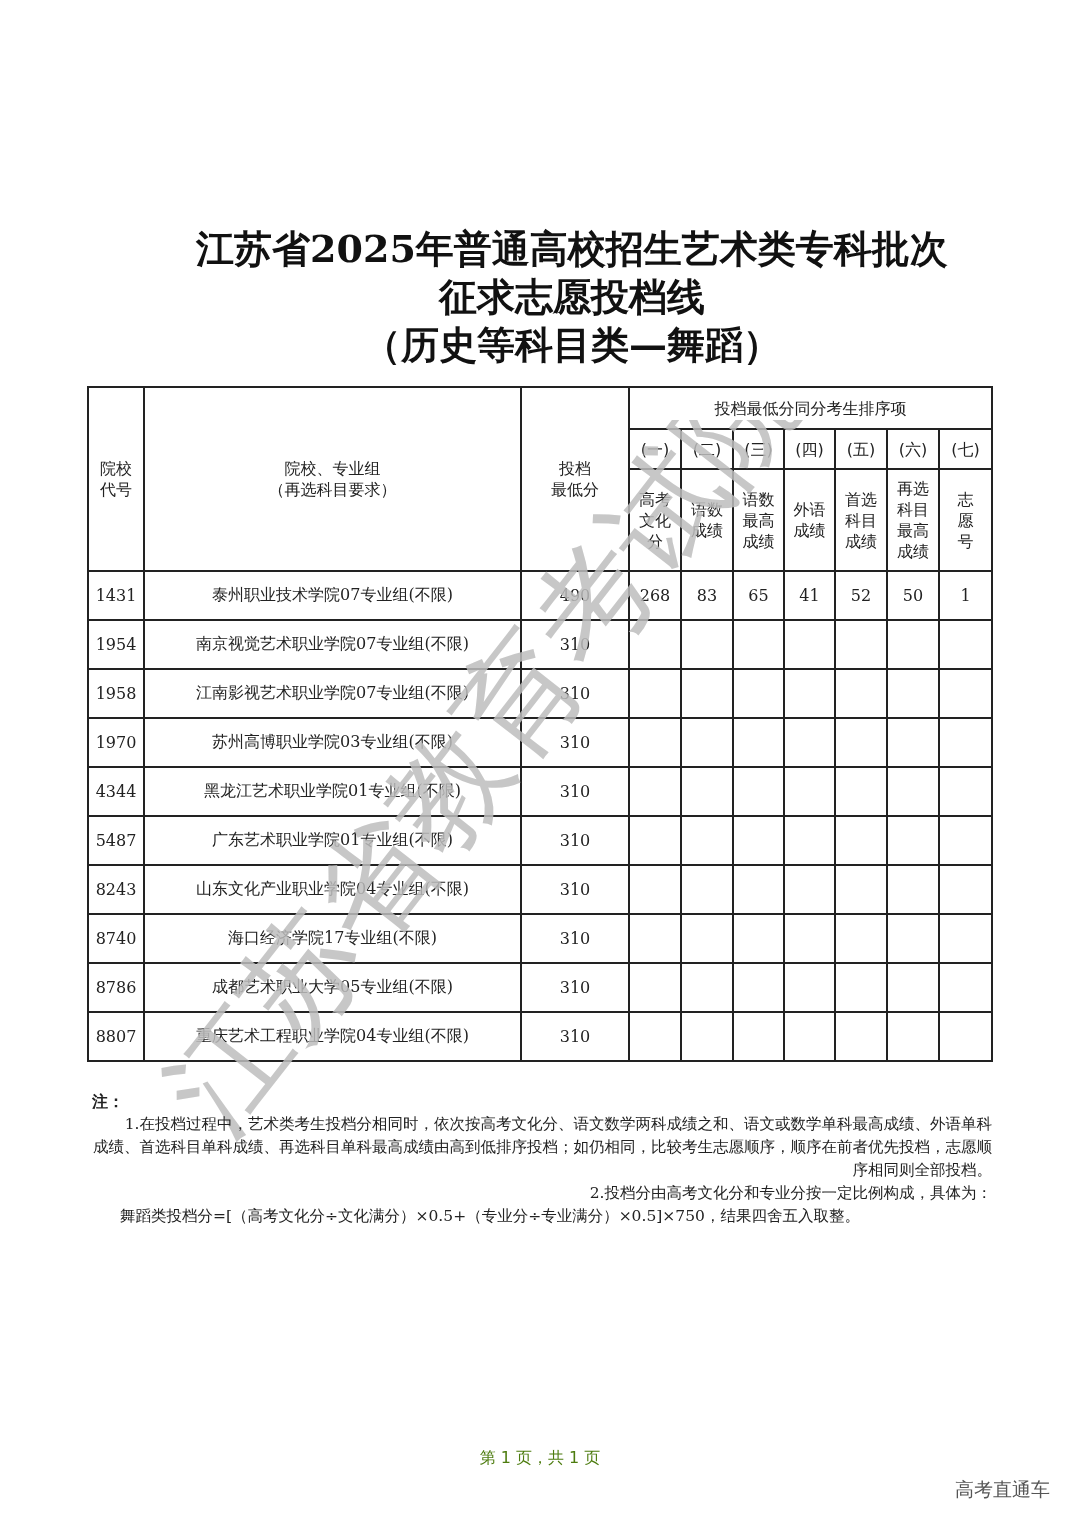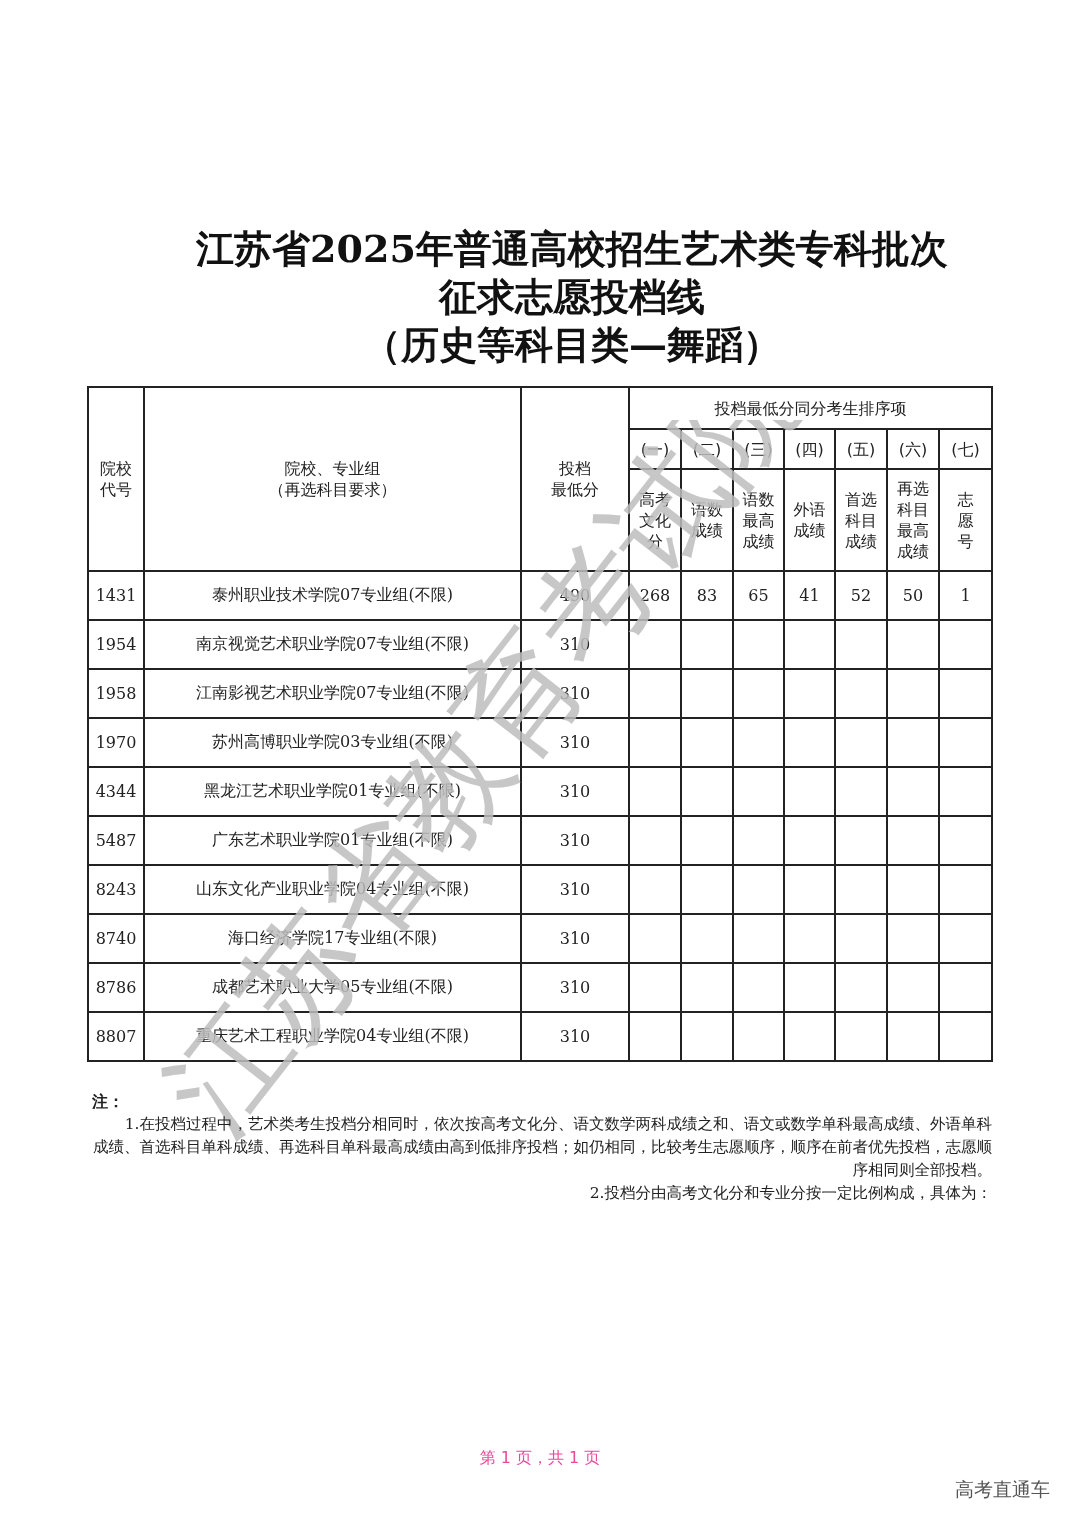--- a/index.html
+++ b/index.html
@@ -38,21 +38,21 @@
     position: absolute; left: 92px; top: 1090px; width: 900px;
     font-family: "DejaVu Serif", "Liberation Serif", serif; font-size: 15.5px; line-height: 23px; color: #222;
   }
   .notes .hd { font-family: "DejaVu Sans", "Liberation Sans", sans-serif; font-weight: bold; font-size: 16px; }
   .notes p { margin: 0; }
   .notes .ind { text-indent: 28px; text-align: right; }
   .notes .formula { padding-left: 28px; }
 
   .page-num {
     position: absolute; top: 1448px; left: 0; width: 1080px; text-align: center;
-    font-family: "DejaVu Sans", "Liberation Sans", sans-serif; font-size: 16px; color: #ec4899;
+    font-family: "DejaVu Sans", "Liberation Sans", sans-serif; font-size: 16px; color: #4d7c0f;
   }
   .brand {
     position: absolute; top: 1477px; right: 30px;
     font-family: Liberation Sans, sans-serif; font-size: 19px; color: #555;
   }
   .watermark {
     position: absolute; left: 130px; top: 420px; width: 1000px; height: 800px; pointer-events: none;
   }
 </style>
 </head>
@@ -256,16 +256,17 @@
 </table>
 
 <svg class="watermark" viewBox="0 0 1000 800">
   <text id="wm-text" x="0" y="0" transform="translate(95,720) rotate(-52)" font-family="DejaVu Sans, sans-serif" font-size="118" fill="#bdbdbd" fill-opacity="0.85">江苏省教育考试院</text>
 </svg>
 
 <div class="notes">
   <p class="hd">注：</p>
   <p class="ind">1.在投档过程中，艺术类考生投档分相同时，依次按高考文化分、语文数学两科成绩之和、语文或数学单科最高成绩、外语单科成绩、首选科目单科成绩、再选科目单科最高成绩由高到低排序投档；如仍相同，比较考生志愿顺序，顺序在前者优先投档，志愿顺序相同则全部投档。</p>
   <p class="ind">2.投档分由高考文化分和专业分按一定比例构成，具体为：</p>
+  <p class="formula">舞蹈类投档分=[（高考文化分÷文化满分）×0.5+（专业分÷专业满分）×0.5]×750，结果四舍五入取整。</p>
 </div>
 
 <div class="page-num">第 1 页，共 1 页</div>
 <div class="brand">高考直通车</div>
 
 </body></html>

